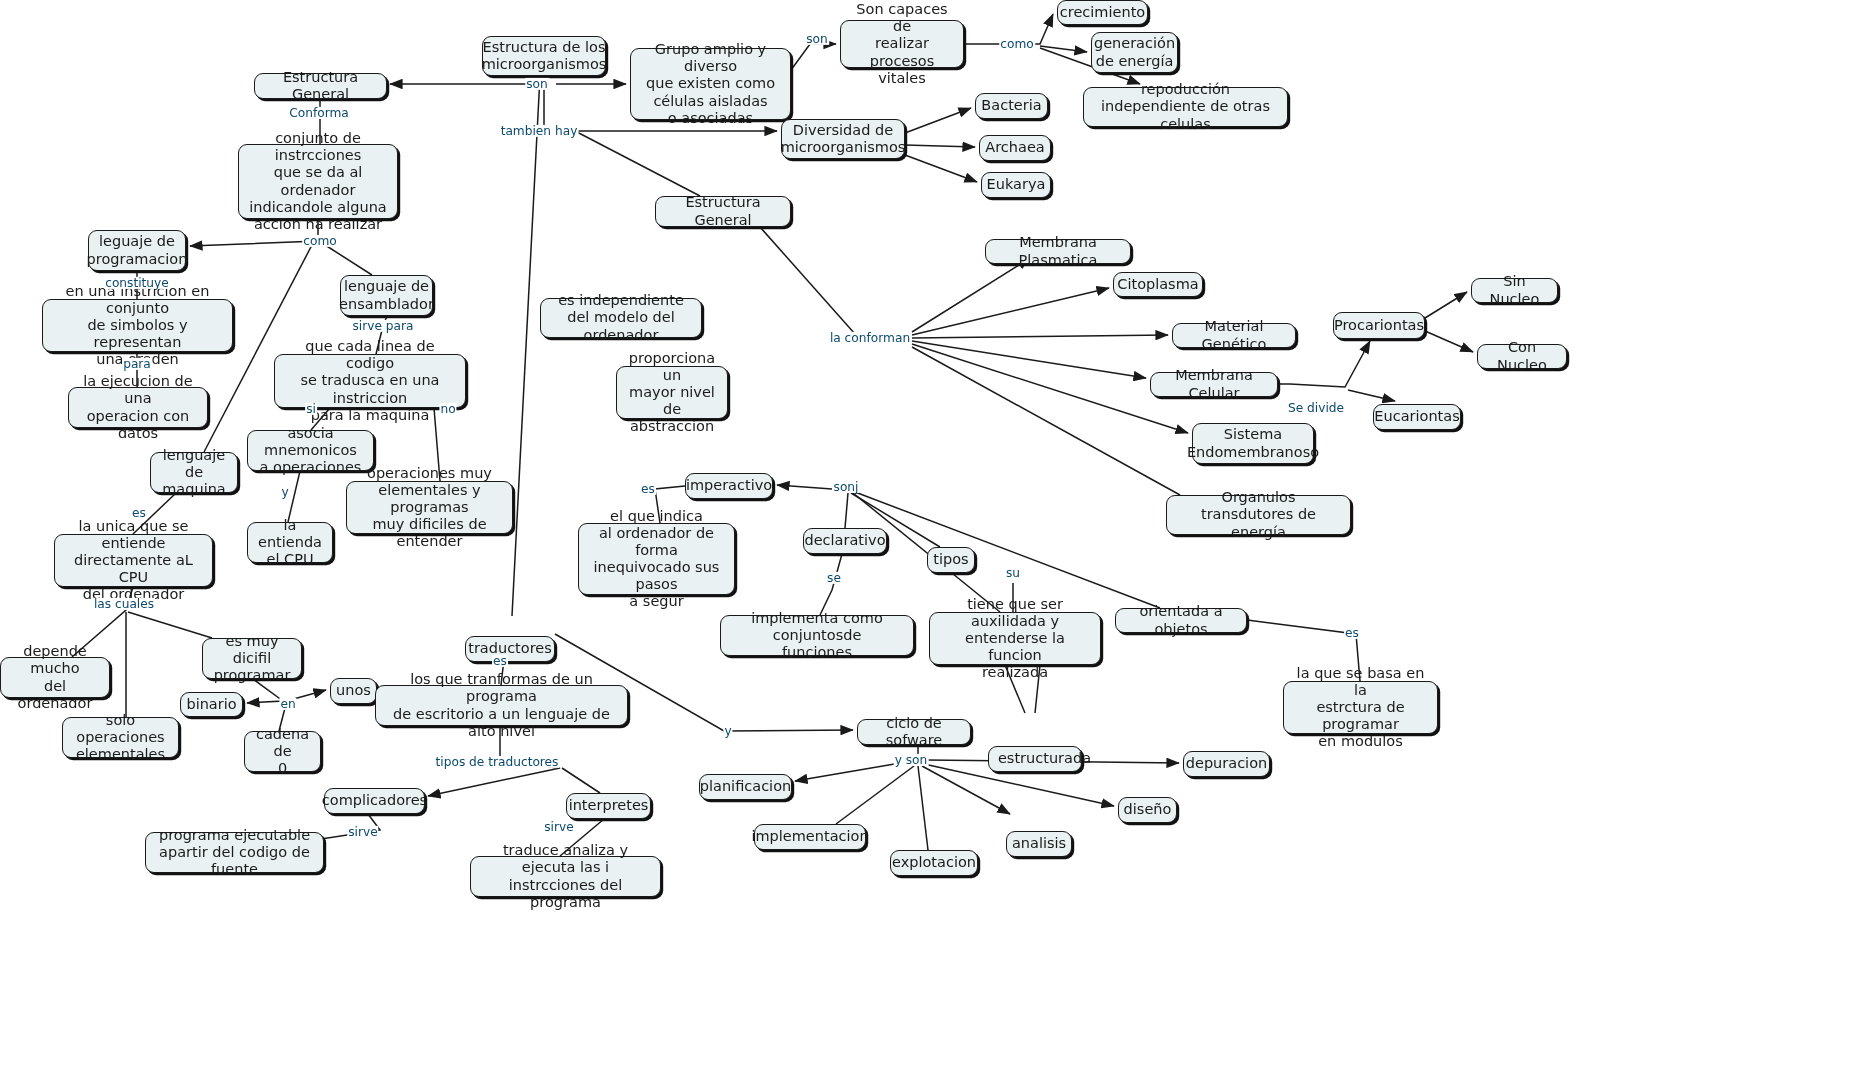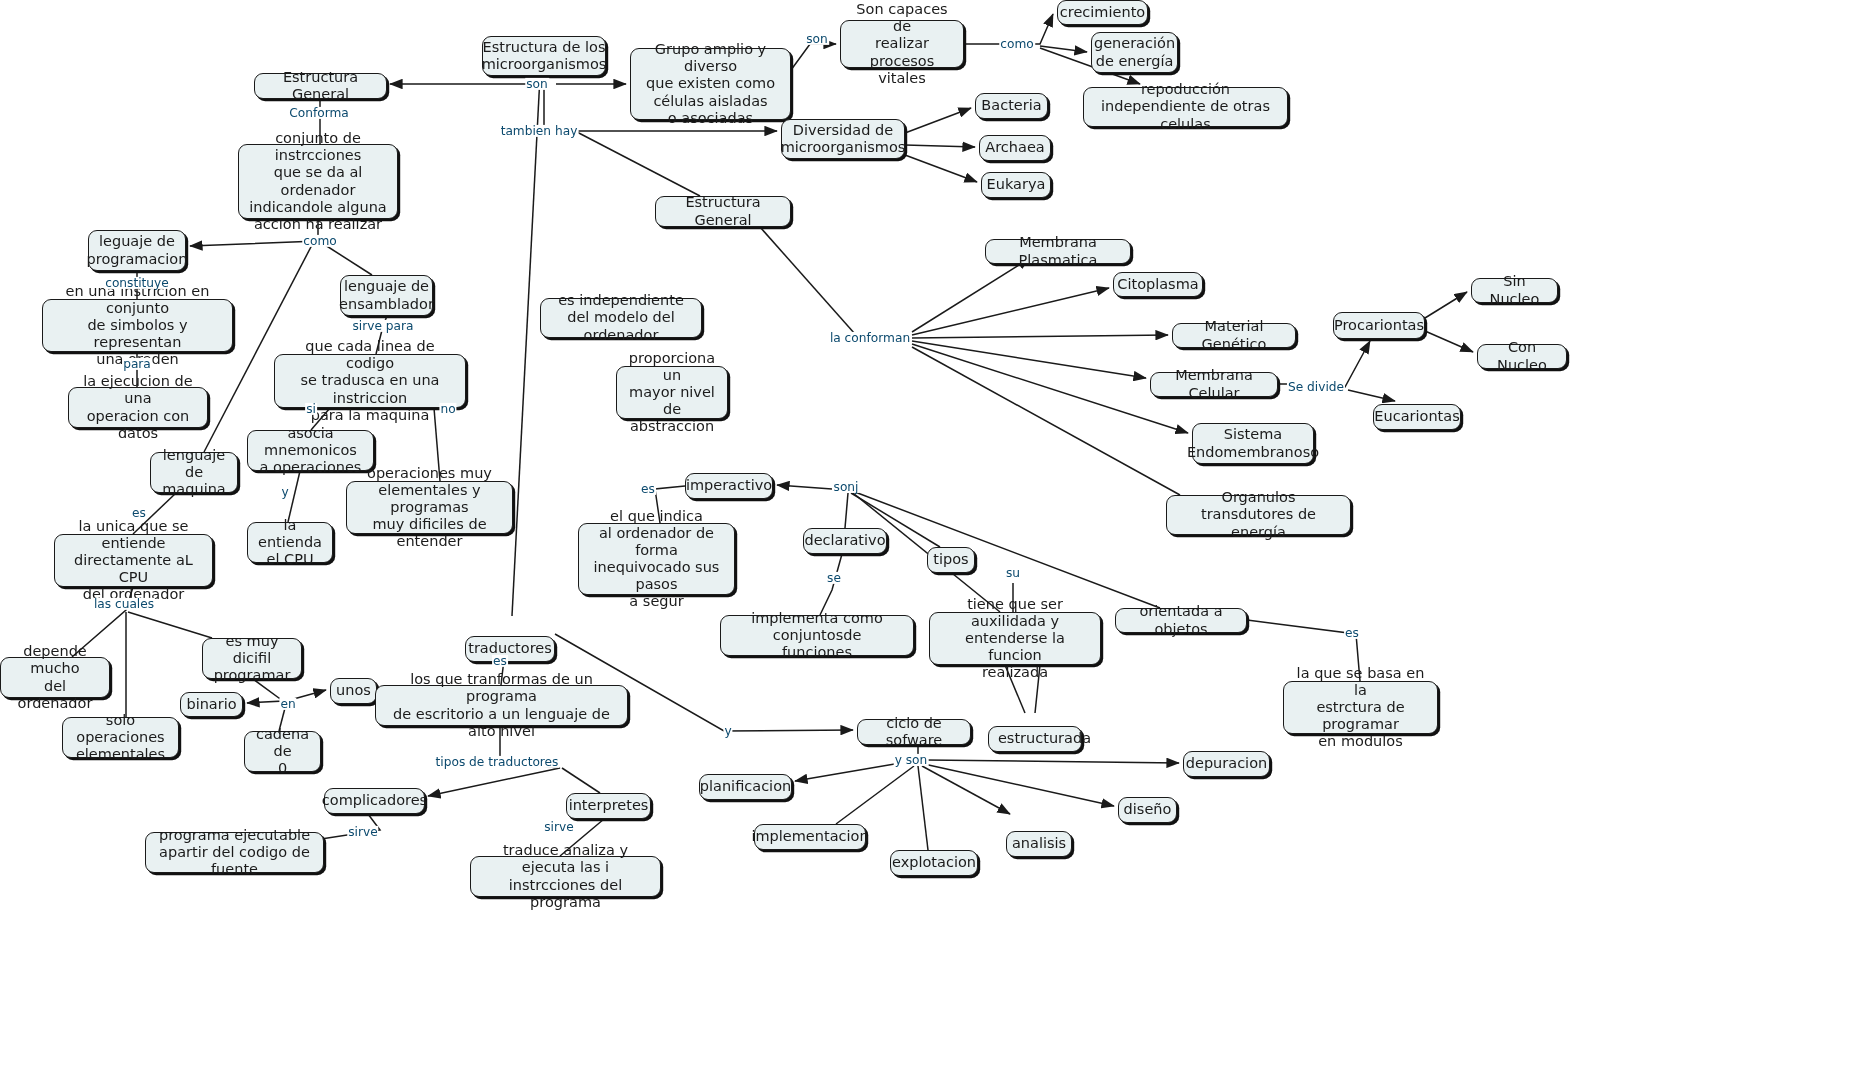--- a/index.html
+++ b/index.html
@@ -218,39 +218,39 @@
 inequivocado sus pasos
 a segur</div>
       <div class="node" style="left: 803px; top: 528px; width: 84px; height: 26px;">declarativo</div>
       <div class="node" style="left: 927px; top: 547px; width: 48px; height: 26px; text-align: right;">tipos</div>
       <div class="node" style="left: 720px; top: 615px; width: 194px; height: 41px;">implementa como conjuntosde
 funciones</div>
       <div class="node" style="left: 929px; top: 612px; width: 172px; height: 53px;">tiene que ser auxilidada y
 entenderse la funcion
 realizada</div>
       <div class="node" style="left: 1115px; top: 608px; width: 132px; height: 25px;">orientada a objetos</div>
-      <div class="node" style="left: 988px; top: 726px; width: 94px; height: 26px; padding-left: 26px;">estructurada</div>
+      <div class="node" style="left: 988px; top: 746px; width: 94px; height: 26px; padding-left: 26px;">estructurada</div>
       <div class="node" style="left: 1283px; top: 681px; width: 155px; height: 53px;">la que se basa en la
 estrctura de programar
 en modulos</div>
       <div class="node" style="left: 857px; top: 719px; width: 114px; height: 26px;">ciclo de sofware</div>
       <div class="node" style="left: 699px; top: 774px; width: 93px; height: 26px;">planificacion</div>
       <div class="node" style="left: 754px; top: 824px; width: 112px; height: 26px;">implementacion</div>
       <div class="node" style="left: 890px; top: 850px; width: 88px; height: 26px;">explotacion</div>
       <div class="node" style="left: 1006px; top: 800px; width: 66px; height: 26px; margin-top: 31px;">analisis</div>
       <div class="node" style="left: 1118px; top: 797px; width: 59px; height: 26px;">diseño</div>
       <div class="node" style="left: 1183px; top: 751px; width: 87px; height: 26px;">depuracion</div>
     </div>
   <div id="label-layer">
       <div class="edge-label" style="left: 537px; top: 84px;">son</div>
       <div class="edge-label" style="left: 817px; top: 39px;">son</div>
       <div class="edge-label" style="left: 1017px; top: 44px;">como</div>
       <div class="edge-label" style="left: 539px; top: 131px;">tambien hay</div>
       <div class="edge-label" style="left: 870px; top: 338px;">la conforman</div>
-      <div class="edge-label" style="left: 1316px; top: 387px;">Se divide</div>
+      <div class="edge-label" style="left: 1316px; top: 408px;">Se divide</div>
       <div class="edge-label" style="left: 319px; top: 113px;">Conforma</div>
       <div class="edge-label" style="left: 320px; top: 241px;">como</div>
       <div class="edge-label" style="left: 137px; top: 283px; text-align: center;">constituye</div>
       <div class="edge-label" style="left: 137px; top: 364px;">para</div>
       <div class="edge-label" style="left: 383px; top: 326px;">sirve para</div>
       <div class="edge-label" style="left: 311px; top: 409px;">si</div>
       <div class="edge-label" style="left: 285px; top: 492px;">y</div>
       <div class="edge-label" style="left: 448px; top: 409px;">no</div>
       <div class="edge-label" style="left: 139px; top: 513px;">es</div>
       <div class="edge-label" style="left: 124px; top: 604px;">las cuales</div>

